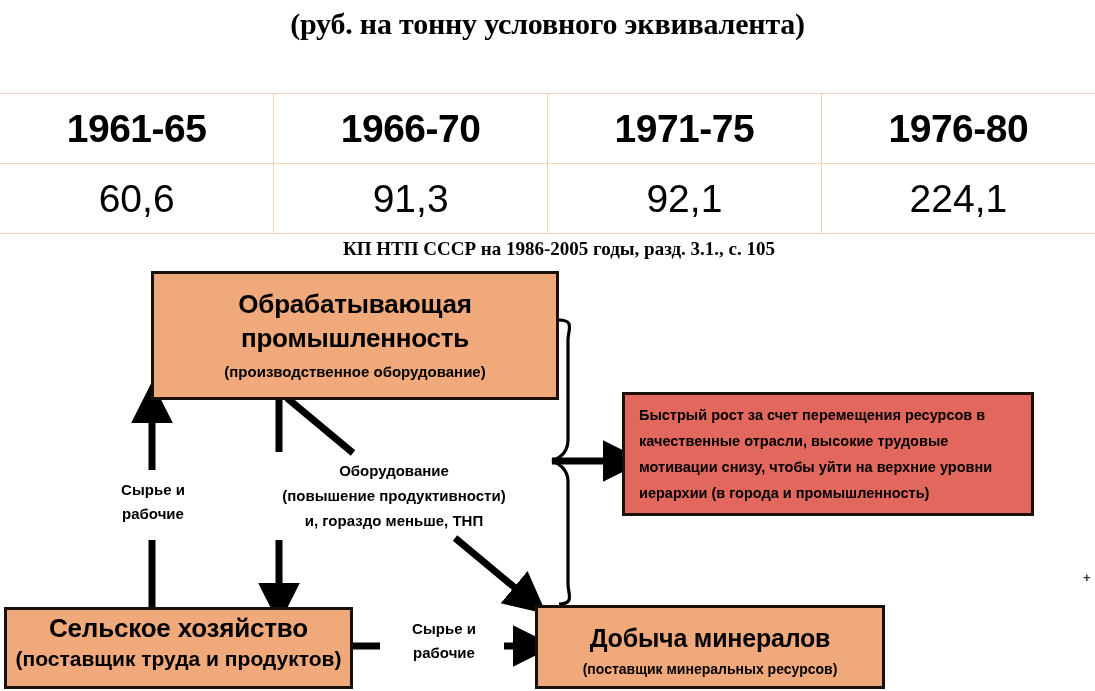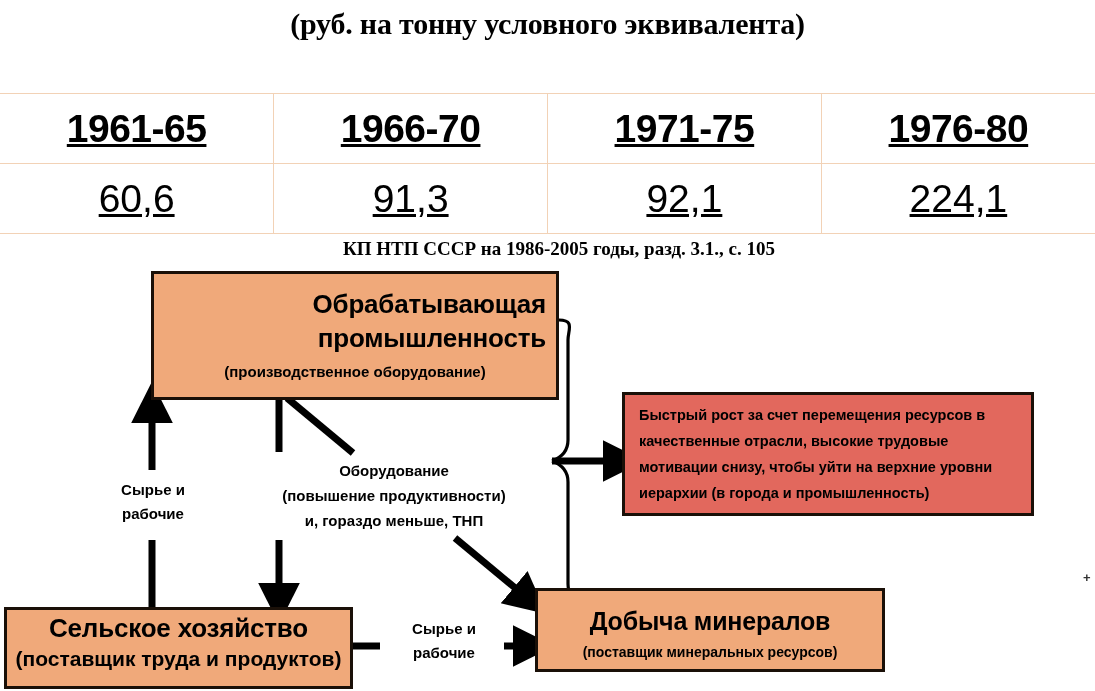--- a/index.html
+++ b/index.html
@@ -30,21 +30,20 @@
   .title-line-1 { font-size: 30px; line-height: 40px; letter-spacing: -0.2px; }
   .title-line-2 { font-size: 30px; line-height: 40px; letter-spacing: -0.2px; }
 
   
   .data-table {
     position: absolute;
     left: 0; top: 93px;
     width: 1095px;
     border-collapse: collapse;
     table-layout: fixed;
-    text-decoration: underline;
   }
   .data-table td {
     border: 1px solid #f2d2b6;
     text-align: center;
     color: #000000;
     background: #ffffff;
   }
   .data-table tr.header-row td {
     height: 70px;
     font-size: 39px;
@@ -78,21 +77,21 @@
 
   
   .node {
     position: absolute;
     background: #f0a97a;
     border: 3px solid #1a1008;
     display: flex;
     flex-direction: column;
     align-items: center;
     justify-content: center;
-    text-align: right;
+    text-align: center;
     color: #000000;
     z-index: 3;
   }
   .node .node-title {
     font-weight: bold;
     color: #000000;
   }
   .node .node-sub {
     font-weight: bold;
     color: #000000;
@@ -112,21 +111,21 @@
 
   #node-agriculture {
     left: 4px; top: 607px;
     width: 349px; height: 82px;
     padding: 2px 8px 18px;
   }
   #node-agriculture .node-title { font-size: 26px; line-height: 33px; letter-spacing: -0.2px; }
   #node-agriculture .node-sub { font-size: 21px; line-height: 20px; margin-top: 4px; }
 
   #node-mining {
-    left: 535px; top: 588px;
+    left: 535px; top: 605px;
     width: 350px; height: 84px;
     padding: 10px 8px 4px;
   }
   #node-mining .node-title { font-size: 25px; line-height: 33px; letter-spacing: -0.2px; }
   #node-mining .node-sub { font-size: 14px; line-height: 20px; margin-top: 4px; }
 
   #node-outcome {
     left: 622px; top: 392px;
     width: 412px; height: 124px;
     background: #e2685d;

